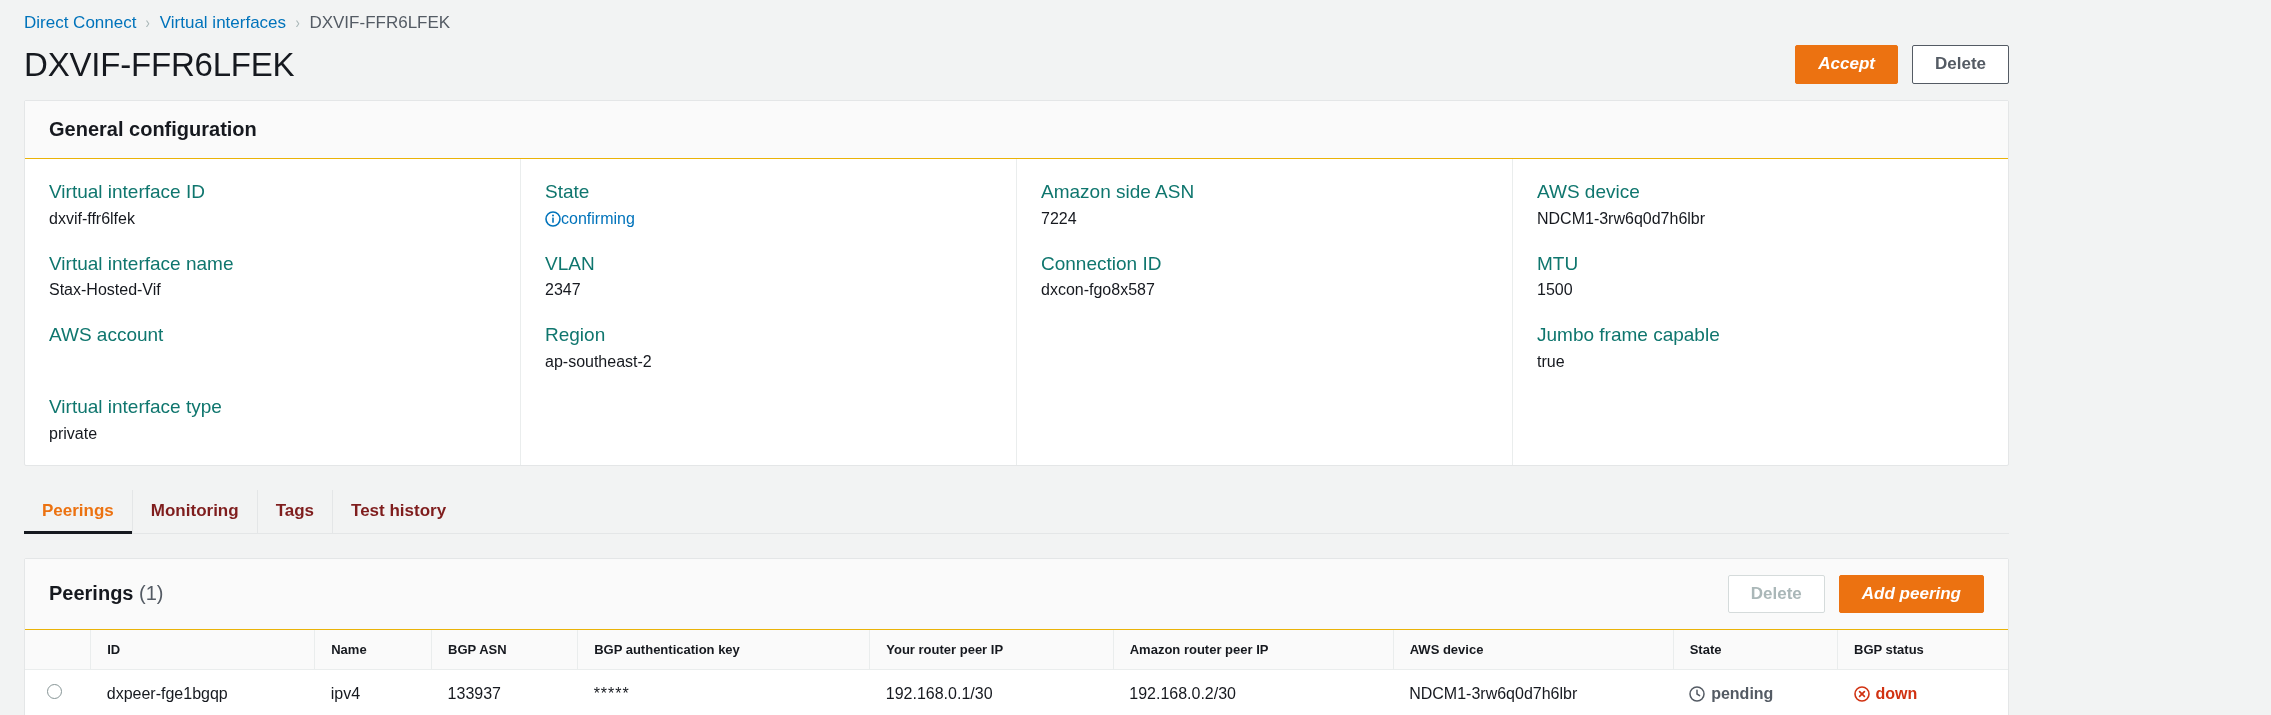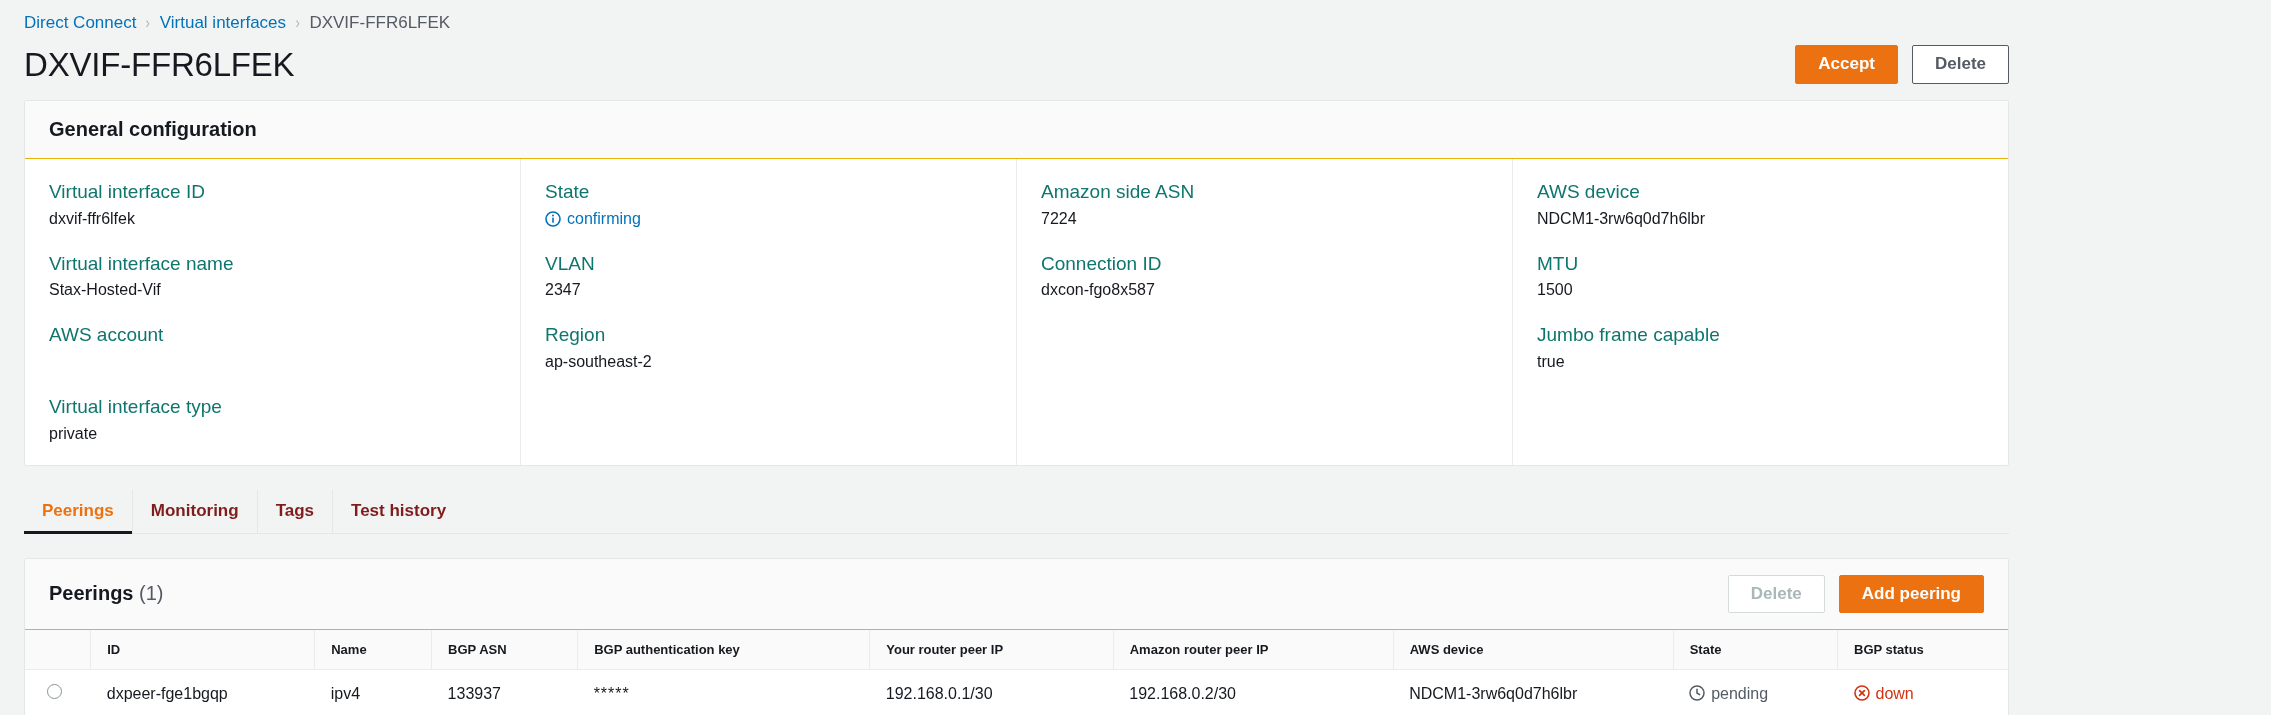--- a/index.html
+++ b/index.html
@@ -54,20 +54,21 @@
     border-radius: 2px;
     padding: 7px 22px;
     cursor: pointer;
     line-height: 1.35;
     white-space: nowrap;
   }
   .btn-primary {
     background: #ec7211;
     border: 1px solid #ec7211;
     color: #ffffff;
+    font-style: italic;
   }
   .btn-normal {
     background: #ffffff;
     border: 1px solid #545b64;
     color: #545b64;
   }
   .btn-disabled {
     background: #ffffff;
     border: 1px solid #d5dbdb;
     color: #aab7b8;
@@ -117,21 +118,21 @@
     line-height: 1.35;
     margin-bottom: 3px;
   }
   .field-value {
     font-size: 16px;
     color: #16191f;
     line-height: 1.35;
     min-height: 22px;
   }
   .field-value.link { color: #0073bb; }
-  .status-line { display: flex; align-items: center; gap: 6px; }
+  .status-line { display: flex; align-items: center; }
 
   
   .ico { display: inline-block; flex: none; line-height: 0; }
   .ico svg { display: block; }
 
   
   .tabs {
     display: flex;
     align-items: stretch;
     margin: 24px 24px 0 24px;
@@ -190,21 +191,21 @@
   td.sel, th.sel { width: 54px; padding-left: 22px !important; }
   .radio {
     width: 15px; height: 15px;
     border: 1px solid #879596;
     border-radius: 50%;
     background: #fff;
     display: inline-block;
     cursor: pointer;
   }
   .key-mask { letter-spacing: 1px; font-size: 15px; }
-  .cell-status { display: flex; gap: 6px; }
+  .cell-status { display: flex; align-items: center; gap: 6px; font-weight: bold; }
   .txt-pending { color: #545b64; }
   .txt-down { color: #d13212; }
 </style>
 </head>
 <body>
 
 <div class="page">
 
   <nav class="breadcrumb">
     <a class="crumb-link">Direct Connect</a>

